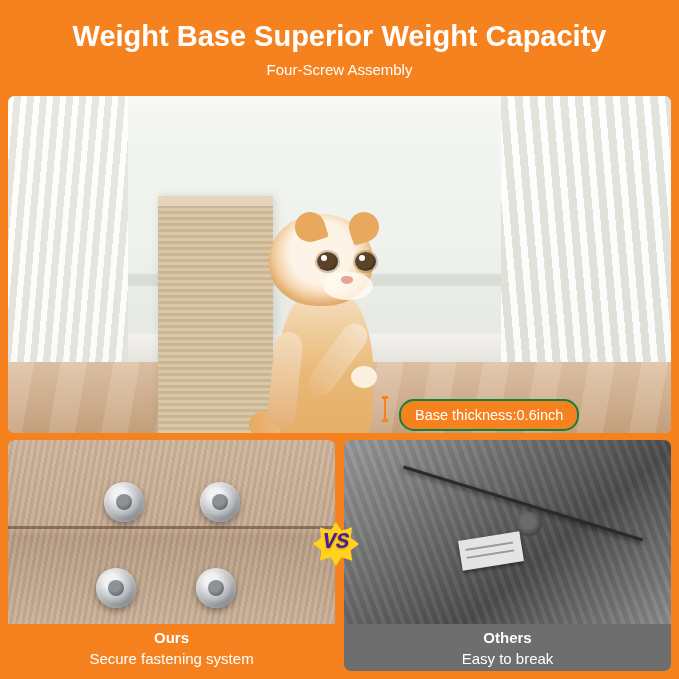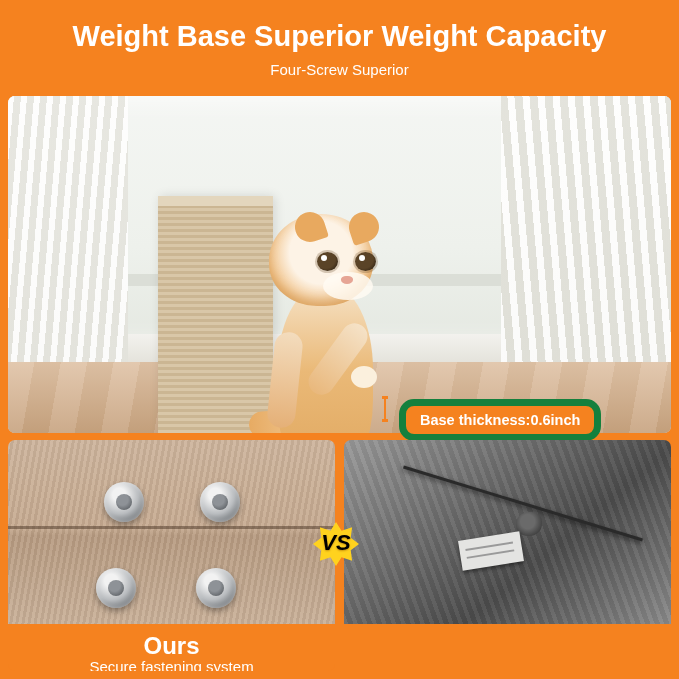--- a/index.html
+++ b/index.html
@@ -190,25 +190,25 @@
     position:absolute; left:0; width:6px; height:3px; background:#F5821F;
   }
   .caliper .cap-t { top:0; }
   .caliper .cap-b { bottom:0; }
 
   .thickness-badge {
     position: absolute; left: 399px; top: 399px;
     height: 28px;
     padding: 0 14px;
     background: #F5821F;
-    border: 7px solid #15803d;
+    border: 2px solid #15803d;
     border-radius: 15px;
     color: #ffffff;
     font-size: 14.5px;
-    font-weight: bold;
+    font-weight: normal;
     line-height: 28px;
     white-space: nowrap;
   }
 
   
   .panel {
     position: absolute;
     top: 440px;
     width: 327px;
     height: 231px;
@@ -276,25 +276,25 @@
   .tag::after { top: 17px; }
 
   .panel-caption {
     position:absolute; left:0; top:184px; width: 327px; height: 47px;
     text-align:center;
   }
   .cap-left { background: #F5821F; }
   .cap-right { background: #6E6E6E; }
   .cap-title {
     display:block;
-    font-size: 24px;
+    font-size: 15px;
     font-weight: bold;
     color:#ffffff;
     line-height: 24px;
-    padding-top: 10px;
+    padding-top: 2px;
   }
   .cap-sub {
     display:block;
     font-size: 15px;
     color:#ffffff;
     line-height: 18px;
   }
 
   
   .vs {
@@ -306,32 +306,33 @@
     position:absolute; left: 6px; top: 4px; width: 46px; height: 44px;
     background: #FFD21E;
     clip-path: polygon(50% 0%, 62% 20%, 85% 12%, 82% 36%, 100% 50%, 82% 64%, 85% 88%, 62% 80%, 50% 100%, 38% 80%, 15% 88%, 18% 64%, 0% 50%, 18% 36%, 15% 12%, 38% 20%);
   }
   .vs-text {
     position:absolute; left:0; top: 12px; width: 58px;
     text-align:center;
     font-size: 22px;
     font-weight: bold;
     font-style: italic;
-    color: #000000;
+    color: #4c1d95;
     text-shadow: 0 1px 2px rgba(150,90,0,.55);
+    font-family: Liberation Mono, monospace;
   }
 </style>
 </head>
 <body>
 
 <div id="page">
 
   <div class="header">
     <div class="headline">Weight Base Superior Weight Capacity</div>
-    <div class="subhead">Four-Screw Superior</div>
+    <div class="subhead">Four-Screw Assembly</div>
   </div>
 
   <div class="main-photo">
     <div class="mp-wall"></div>
     <div class="mp-window"></div>
     <div class="mp-sill"></div>
     <div class="mp-curtain-l"></div>
     <div class="mp-curtain-r"></div>
     <div class="mp-floor"></div>
 
@@ -374,20 +375,24 @@
       <span class="cap-sub">Secure fastening system</span>
     </div>
   </div>
 
   <div class="panel panel-right">
     <div class="panel-img others-img">
       <div class="tear"></div>
       <div class="knot"></div>
       <div class="tag"></div>
     </div>
+    <div class="panel-caption cap-right">
+      <span class="cap-title">Others</span>
+      <span class="cap-sub">Easy to break</span>
+    </div>
   </div>
 
   <div class="vs">
     <div class="vs-star"></div>
     <div class="vs-text">VS</div>
   </div>
 
 </div>
 
 </body></html>

